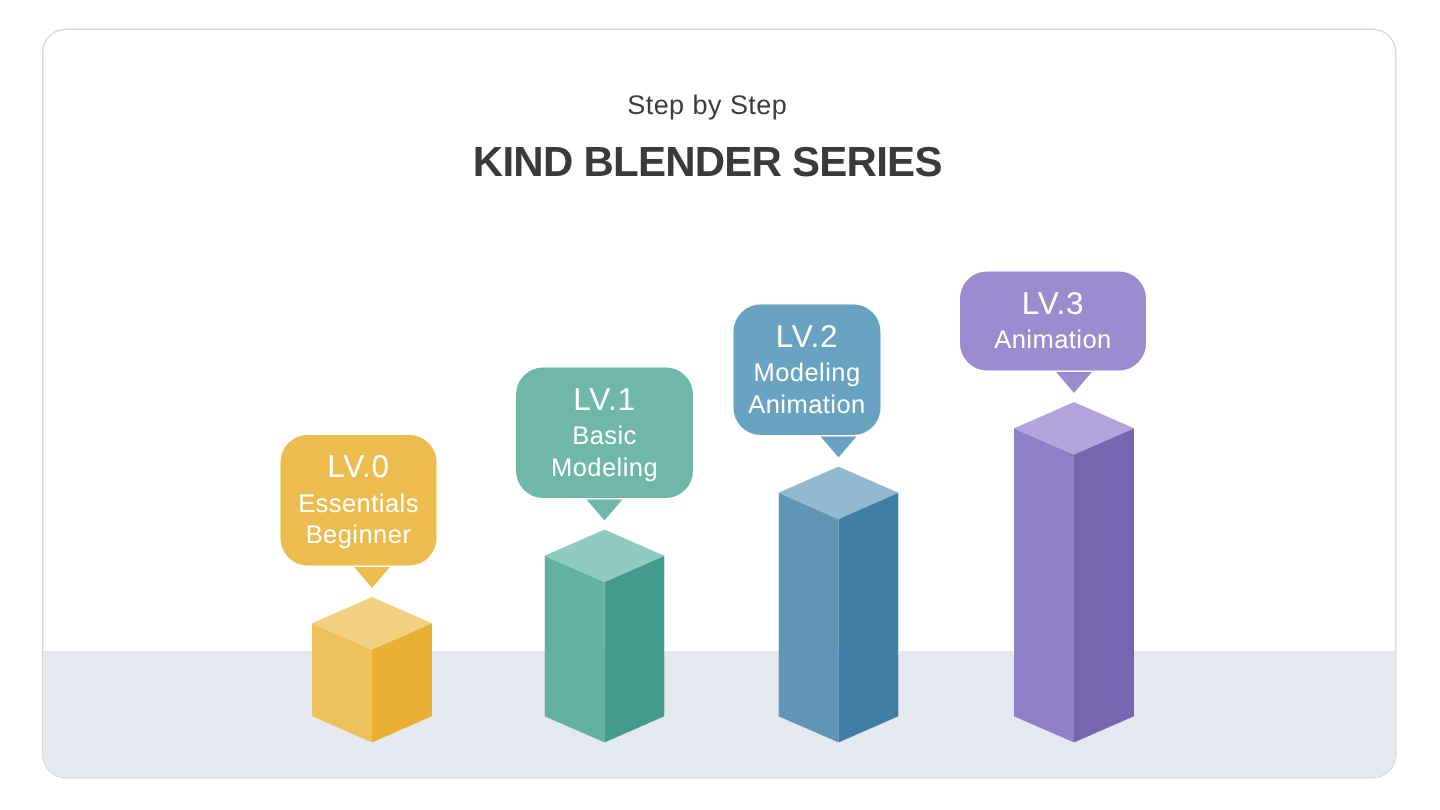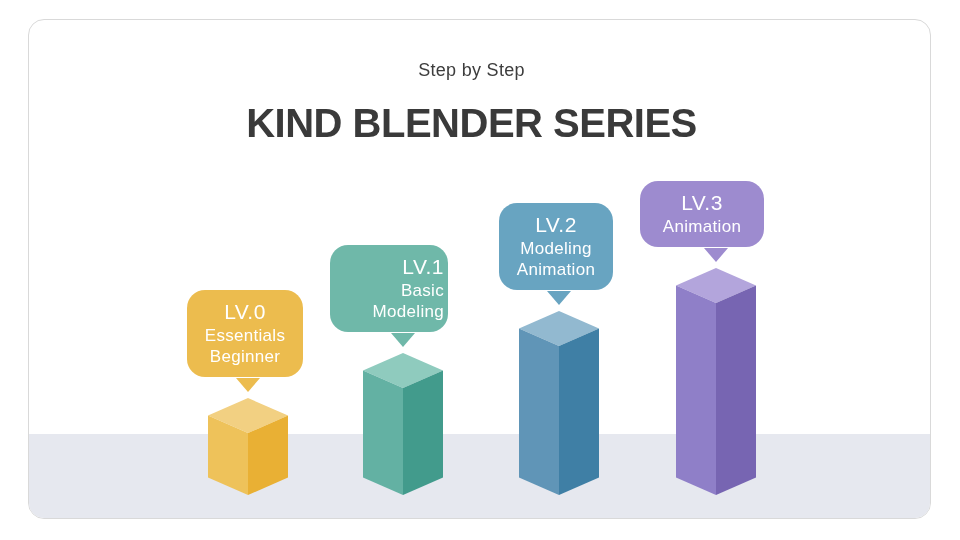--- a/index.html
+++ b/index.html
@@ -16,21 +16,21 @@
   .floor{
     position:absolute;left:0;right:0;bottom:0;height:84px;
     background:#e6e8ef;
   }
   .header{position:absolute;left:0;right:16px;top:0;text-align:center;}
   .subtitle{
     margin-top:38px;font-size:18px;line-height:24px;font-weight:500;
     color:#3d3d3d;letter-spacing:.3px;
   }
   .title{
-    margin-top:19px;font-size:40px;line-height:44px;font-weight:700;
+    margin-top:4px;font-size:28px;line-height:44px;font-weight:700;
     color:#3a3a3a;letter-spacing:-.5px;
   }
   .level{position:absolute;inset:0;pointer-events:none;}
   .bubble{
     position:absolute;border-radius:18px;color:#ffffff;text-align:center;
     padding:9px 4px 10px 4px;box-sizing:border-box;
   }
   .bubble .lv{display:block;font-size:21px;line-height:26px;font-weight:500;letter-spacing:.5px;}
   .bubble .bline{display:block;font-size:17px;line-height:21px;font-weight:400;letter-spacing:.3px;}
   .tail{
@@ -46,49 +46,49 @@
 <div class="card" style="border-color: rgb(217, 217, 217);">
   <div class="floor" style="background: rgb(230, 232, 239);"></div>
 
   <div class="header">
     <div class="subtitle">Step by Step</div>
     <div class="title" style="color: rgb(58, 58, 58);">KIND BLENDER SERIES</div>
   </div>
 
   <div>
   <div class="level">
-    <div class="bubble" style="width: 116px; left: 158px; bottom: 141px; background: rgb(236, 188, 78); color: rgb(255, 255, 255);">
+    <div class="bubble" style="width: 104px; left: 158px; bottom: 141px; background: rgb(236, 188, 78); color: rgb(255, 255, 255);">
       <span class="lv">LV.0</span>
       <span class="bline l2">Essentials</span>
       <span class="bline l1">Beginner</span>
     </div>
     <div class="tail" style="left: 207px; top: 358px; border-top-color: rgb(236, 188, 78);"></div>
     <svg class="cube" xmlns="http://www.w3.org/2000/svg" viewBox="0 0 80 97" width="80" height="97" style="left: 179px; top: 378px;">
       <polygon class="face-top" points="40,0 80,17.5 40,35 0,17.5" fill="#f2d082"></polygon>
       <polygon class="face-left" points="0,17.5 40,35 40,97 0,79.5" fill="#eec25a"></polygon>
       <polygon class="face-right" points="40,35 80,17.5 80,79.5 40,97" fill="#e9b034"></polygon>
     </svg>
   </div>
 
   <div class="level">
-    <div class="bubble" style="width: 118px; left: 301px; bottom: 186px; background: rgb(111, 184, 169); color: rgb(255, 255, 255); text-align: right;">
+    <div class="bubble" style="width: 118px; left: 315px; bottom: 186px; background: rgb(111, 184, 169); color: rgb(255, 255, 255);">
       <span class="lv">LV.1</span>
       <span class="bline l1">Basic</span>
       <span class="bline l2">Modeling</span>
     </div>
     <div class="tail" style="left: 362px; top: 313px; border-top-color: rgb(111, 184, 169);"></div>
     <svg class="cube" xmlns="http://www.w3.org/2000/svg" viewBox="0 0 80 142" width="80" height="142" style="left: 334px; top: 333px;">
       <polygon class="face-top" points="40,0 80,17.5 40,35 0,17.5" fill="#8fcbbe"></polygon>
       <polygon class="face-left" points="0,17.5 40,35 40,142 0,124.5" fill="#63b1a3"></polygon>
       <polygon class="face-right" points="40,35 80,17.5 80,124.5 40,142" fill="#429b8c"></polygon>
     </svg>
   </div>
 
   <div class="level">
-    <div class="bubble" style="width: 114px; left: 470px; bottom: 228px; background: rgb(104, 164, 193); color: rgb(255, 255, 255);">
+    <div class="bubble" style="width: 98px; left: 460px; bottom: 228px; background: rgb(104, 164, 193); color: rgb(255, 255, 255);">
       <span class="lv">LV.2</span>
       <span class="bline l1">Modeling</span>
       <span class="bline l2">Animation</span>
     </div>
     <div class="tail" style="left: 518px; top: 271px; border-top-color: rgb(104, 164, 193);"></div>
     <svg class="cube" xmlns="http://www.w3.org/2000/svg" viewBox="0 0 80 184" width="80" height="184" style="left: 490px; top: 291px;">
       <polygon class="face-top" points="40,0 80,17.5 40,35 0,17.5" fill="#92b9d0"></polygon>
       <polygon class="face-left" points="0,17.5 40,35 40,184 0,166.5" fill="#6095b7"></polygon>
       <polygon class="face-right" points="40,35 80,17.5 80,166.5 40,184" fill="#3f7fa5"></polygon>
     </svg>

